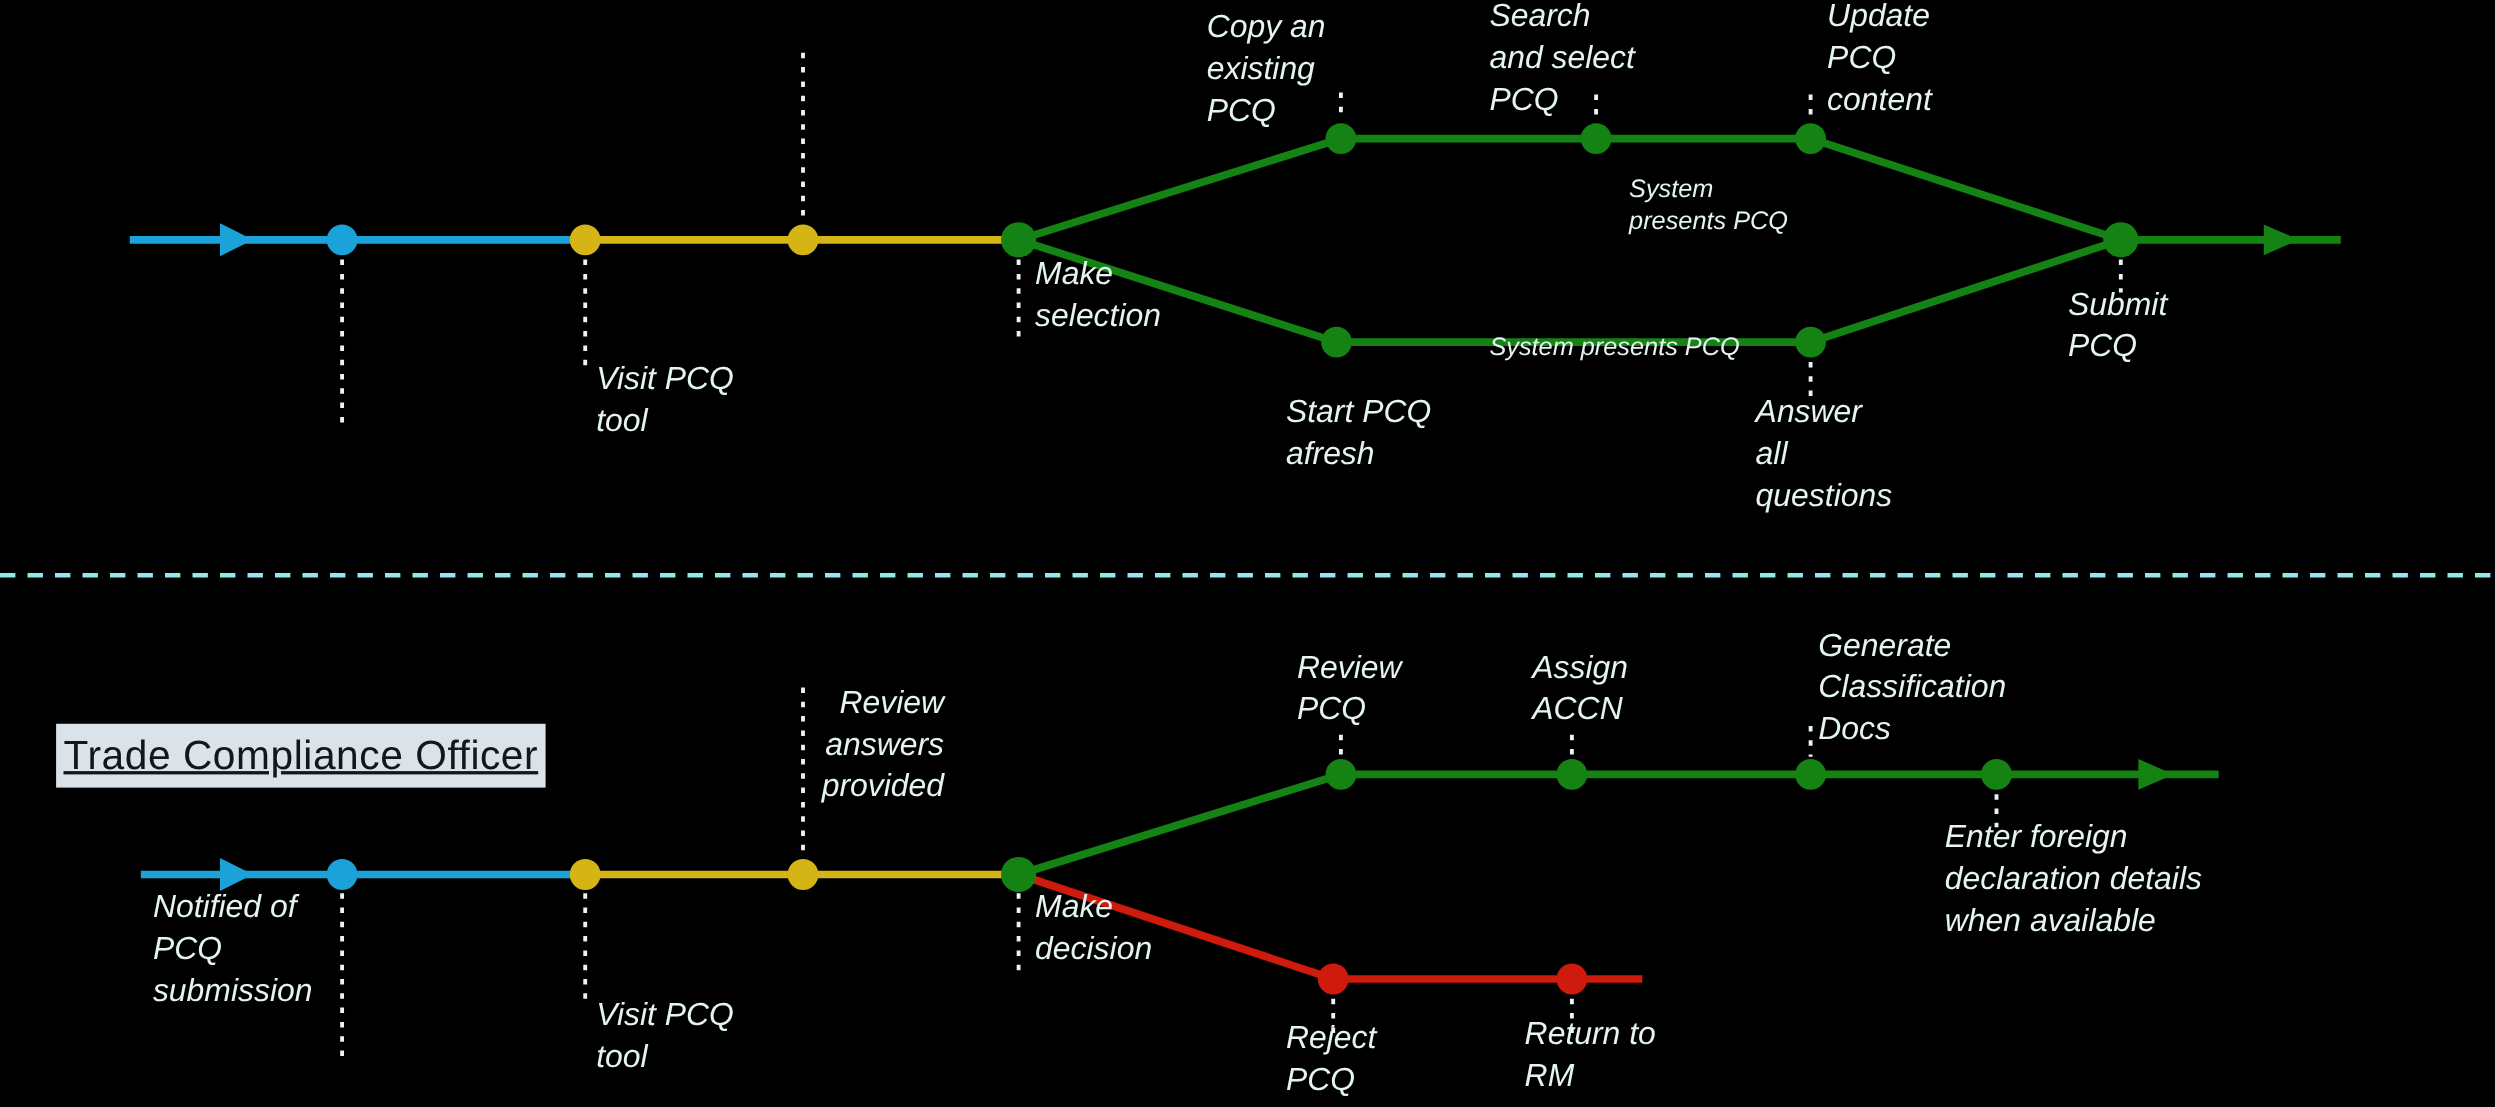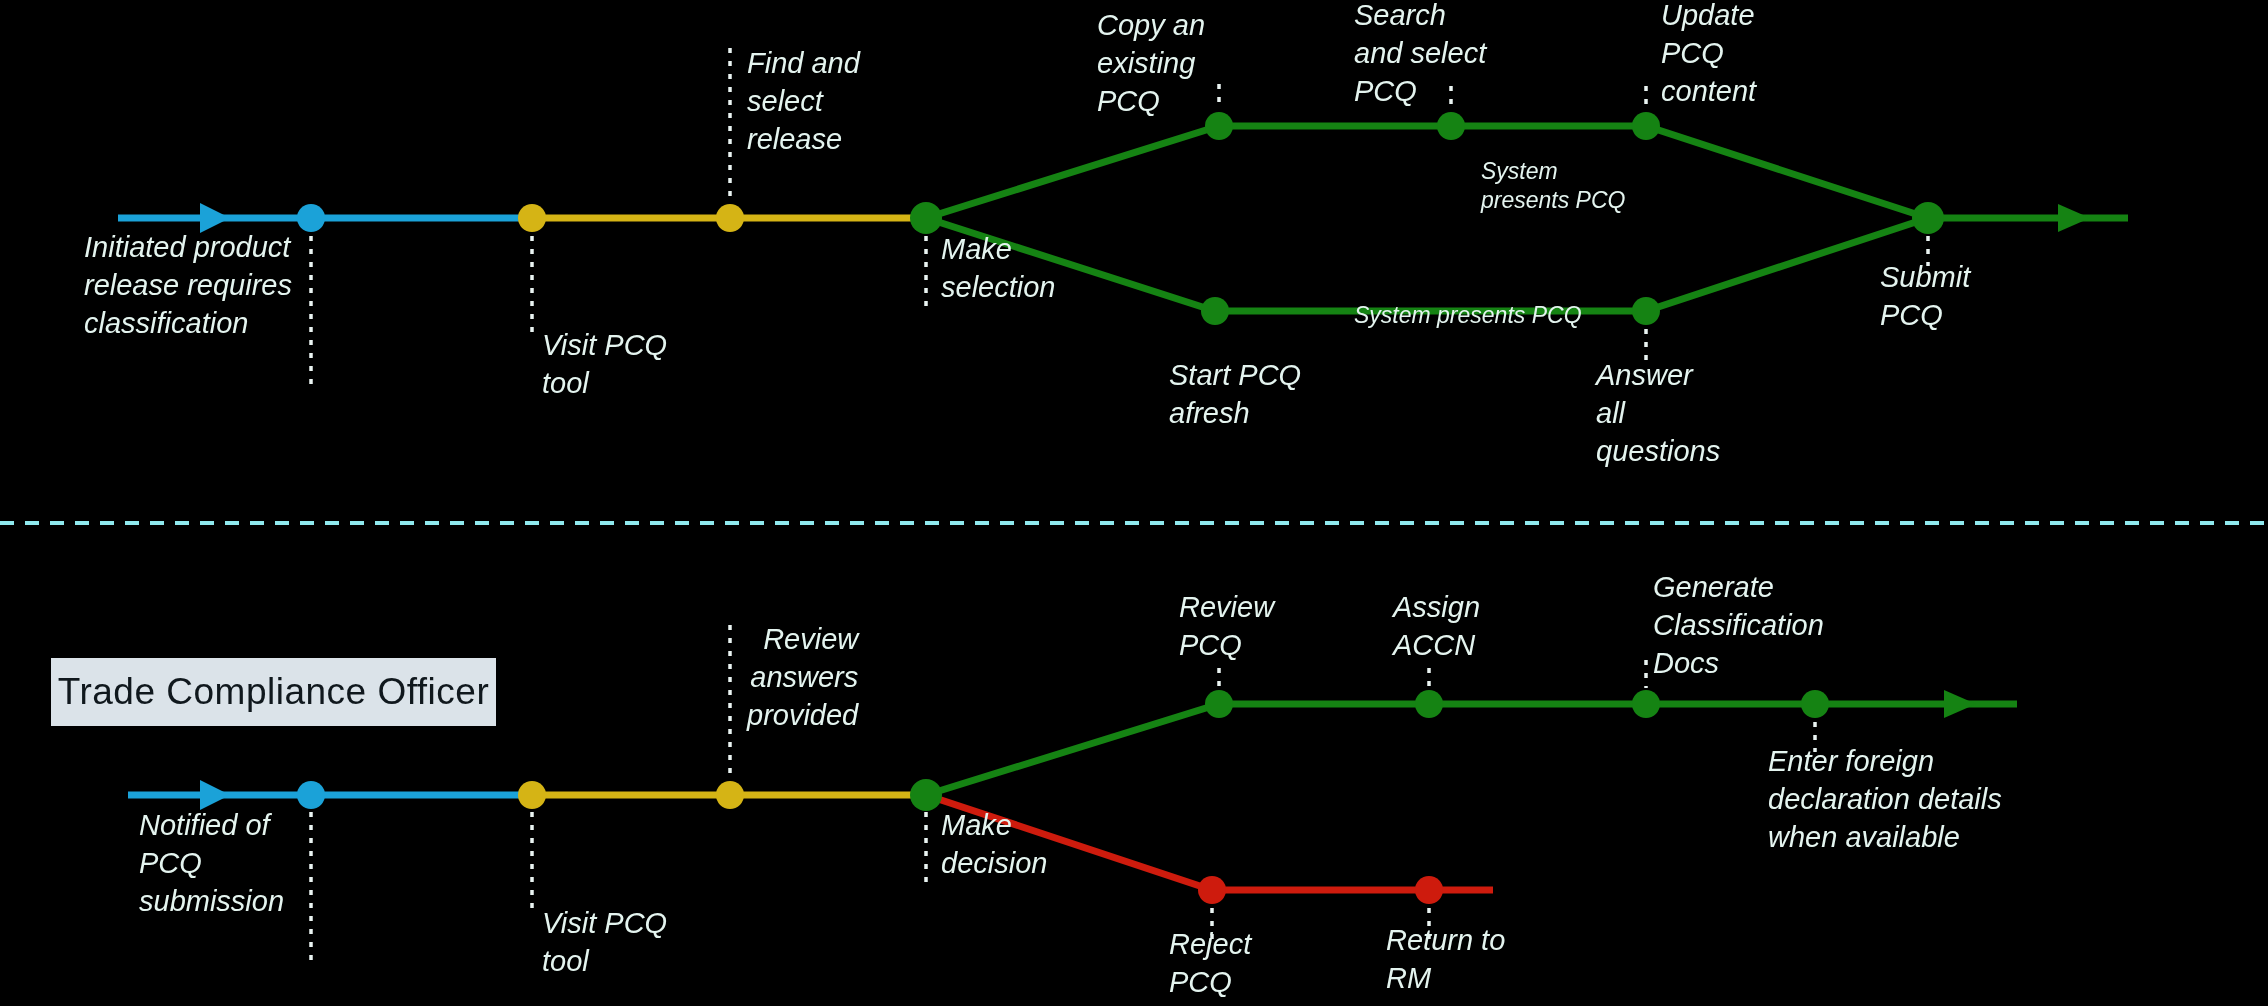--- a/index.html
+++ b/index.html
@@ -122,32 +122,26 @@
     <circle class="dot-yellow" cx="730" cy="795" r="14"></circle>
     <circle class="dot-green" cx="926" cy="795" r="16"></circle>
     <circle class="dot-green" cx="1219" cy="704" r="14"></circle>
     <circle class="dot-green" cx="1429" cy="704" r="14"></circle>
     <circle class="dot-green" cx="1646" cy="704" r="14"></circle>
     <circle class="dot-green" cx="1815" cy="704" r="14"></circle>
     <circle class="dot-red" cx="1212" cy="890" r="14"></circle>
     <circle class="dot-red" cx="1429" cy="890" r="14"></circle>
   </svg>
 
-  <div class="role-box" style="left:51px; top:658px; width:445px; height:68px;">
+  <div class="role-box" style="left:51px; top:658px; width:445px; height:58px;text-decoration:underline;">
     <span>Trade Compliance Officer</span>
   </div>
 
-  <div class="step-label" style="left:84px; top:228px;">Initiated product
-release requires
-classification</div>
   <div class="step-label" style="left:542px; top:326px;">Visit PCQ
 tool</div>
-  <div class="step-label" style="left:747px; top:44px;">Find and
-select
-release</div>
   <div class="step-label" style="left:941px; top:230px;">Make
 selection</div>
   <div class="step-label" style="left:1097px; top:6px;">Copy an
 existing
 PCQ</div>
   <div class="step-label" style="left:1354px; top:-4px;">Search
 and select
 PCQ</div>
   <div class="step-label small" style="left:1481px; top:128px;">System
 presents PCQ</div>

